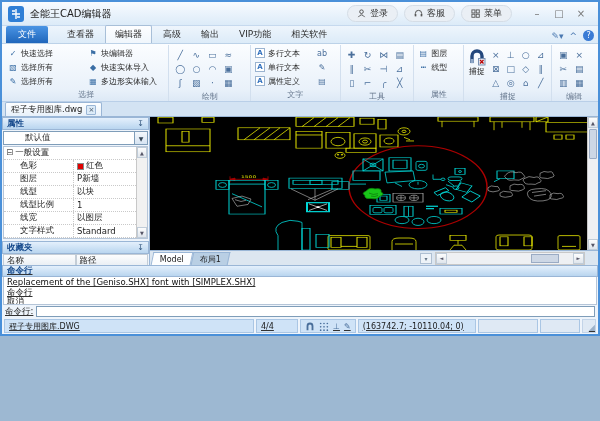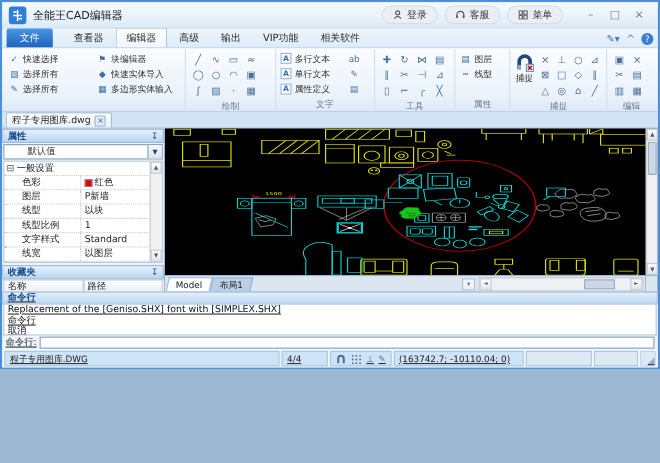--- a/index.html
+++ b/index.html
@@ -200,20 +200,21 @@
             <span class="sbtn">
               <span class="ic">◆</span>
               <span>快速实体导入</span>
             </span>
             <span class="sbtn">
               <span class="ic">▦</span>
               <span>多边形实体输入</span>
             </span>
           </div>
       </div>
+      <div class="rgroup-label">选择</div>
     </div>
 
     <div class="rgroup" style="width:82px">
       <div class="rgroup-content">
         <div class="icgrid" style="grid-template-columns:repeat(4,14px);">
 
         <span class="ic">╱</span>
             <span class="ic">∿</span>
             <span class="ic">▭</span>
             <span class="ic">≈</span>
@@ -388,29 +389,29 @@
                 <span>以块</span>
               </span>
             </div>
             <div class="pg-row">
               <span class="k"><span style="margin-right:2px;color:#555;"></span><span>线型比例</span></span>
               <span class="v">
                 <span>1</span>
               </span>
             </div>
             <div class="pg-row">
+              <span class="k"><span style="margin-right:2px;color:#555;"></span><span>线宽</span></span>
+              <span class="v">
+                <span>以图层</span>
+              </span>
+            </div>
+            <div class="pg-row">
               <span class="k"><span style="margin-right:2px;color:#555;"></span><span>文字样式</span></span>
               <span class="v">
                 <span>Standard</span>
-              </span>
-            </div>
-            <div class="pg-row">
-              <span class="k"><span style="margin-right:2px;color:#555;"></span><span>线宽</span></span>
-              <span class="v">
-                <span>以图层</span>
               </span>
             </div>
           </div>
         <div class="pg-sb">
           <span class="sb-arrow">▲</span>
           <span class="sb-arrow">▼</span>
         </div>
       </div>
       <div class="phead" style="margin-top:2px;">
         <span>收藏夹</span>

